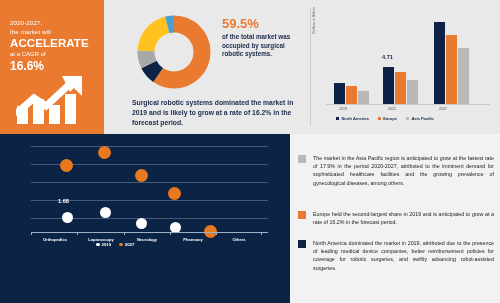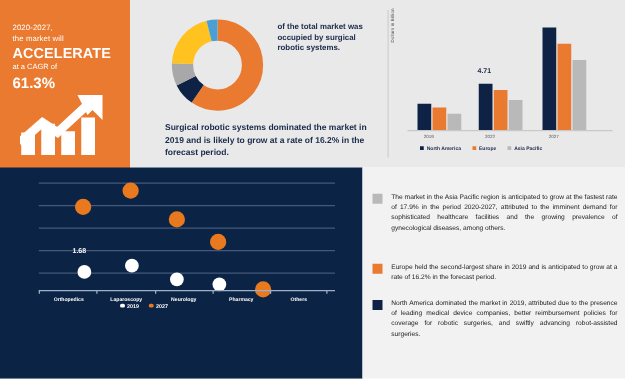--- a/index.html
+++ b/index.html
@@ -93,21 +93,21 @@
 <body>
 
 <div class="canvas">
 
   <div class="orange-panel">
     <div class="op-txt">
       <div class="op-l1">2020-2027,</div>
       <div class="op-l2">the market will</div>
       <div class="op-big">ACCELERATE</div>
       <div class="op-l3">at a CAGR of</div>
-      <div class="op-pct">61.3%</div>
+      <div class="op-pct">16.6%</div>
     </div>
 
     <svg class="growth-icon" viewBox="0 0 80 52">
       <path d="M2 40 L18 26 L30 34 L56 10" stroke="#ffffff" stroke-width="7" fill="none" stroke-linecap="square"></path>
       <path d="M46 4 L66 4 L66 24 L58 16 L54 20 Z" fill="#ffffff"></path>
       <rect x="1" y="34" width="11" height="18" fill="#ffffff"></rect>
       <rect x="17" y="27" width="11" height="25" fill="#ffffff"></rect>
       <rect x="33" y="33" width="11" height="19" fill="#ffffff"></rect>
       <rect x="49" y="22" width="11" height="30" fill="#ffffff"></rect>
     </svg>
@@ -122,20 +122,21 @@
           <circle cx="40" cy="40" r="28" fill="none" stroke="#ea7a30" stroke-width="17" stroke-dasharray="104.68 175.93" stroke-dashoffset="0"></circle>
           <circle cx="40" cy="40" r="28" fill="none" stroke="#0d2245" stroke-width="17" stroke-dasharray="14.07 175.93" stroke-dashoffset="-104.68"></circle>
           <circle cx="40" cy="40" r="28" fill="none" stroke="#a8a8a8" stroke-width="17" stroke-dasharray="14.07 175.93" stroke-dashoffset="-118.75"></circle>
           <circle cx="40" cy="40" r="28" fill="none" stroke="#ffc21f" stroke-width="17" stroke-dasharray="36.0 175.93" stroke-dashoffset="-132.82"></circle>
           <circle cx="40" cy="40" r="28" fill="none" stroke="#4a9fd5" stroke-width="17" stroke-dasharray="7.04 175.93" stroke-dashoffset="-168.82"></circle>
         </g>
       </svg>
     </div>
 
     <div class="pct-block">
+      <div class="pct-num">59.5%</div>
       <div class="pct-sub">of the total market was occupied by surgical robotic systems.</div>
     </div>
 
     <div class="mid-para">Surgical robotic systems dominated the market in 2019 and is likely to grow at a rate of 16.2% in the forecast period.</div>
 
     <div class="v-div"></div>
 
     <div class="barchart">
       <div class="ylab">Dollars in Billion</div>
 

